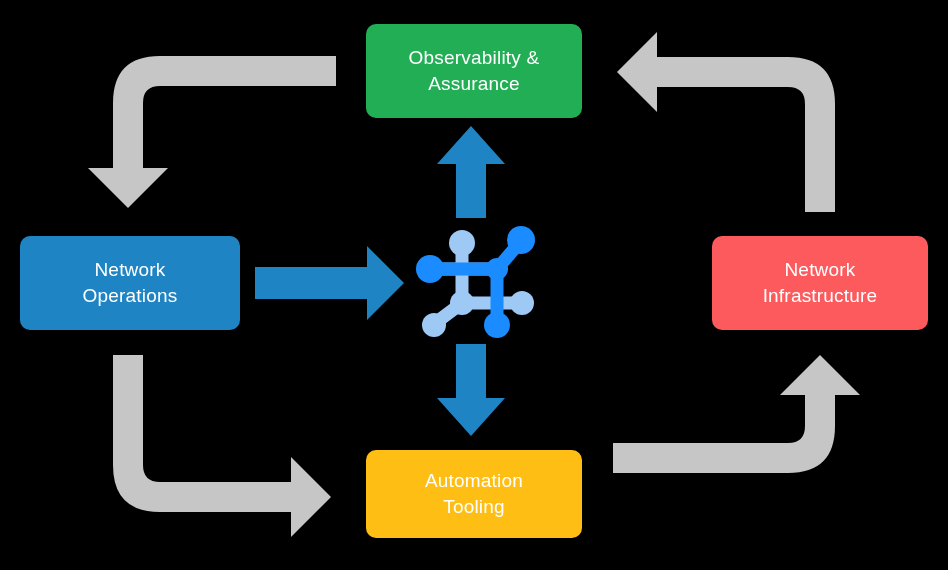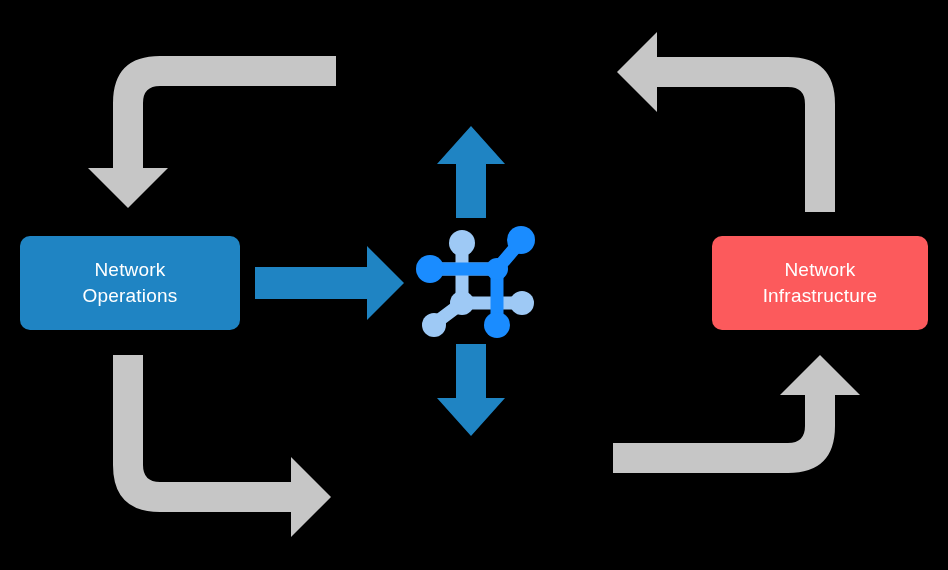--- a/index.html
+++ b/index.html
@@ -105,25 +105,33 @@
       <circle cx="522" cy="303" r="12" fill="#9EC9F5"></circle>
       <circle cx="434" cy="325" r="12" fill="#9EC9F5"></circle>
 
       <circle cx="430" cy="269" r="14" fill="#1A8CFF"></circle>
       <circle cx="521" cy="240" r="14" fill="#1A8CFF"></circle>
       <circle cx="497" cy="269" r="11" fill="#1A8CFF"></circle>
       <circle cx="497" cy="325" r="13" fill="#1A8CFF"></circle>
     </g>
   </svg>
 
+  <div class="node-box" id="box-observability" style="background:#22AE55">
+    <span class="node-label">Observability &amp;
+Assurance</span>
+  </div>
 
   <div class="node-box" id="box-operations" style="background:#1F84C3">
     <span class="node-label">Network
 Operations</span>
   </div>
 
   <div class="node-box" id="box-infrastructure" style="background:#FC5A5C">
     <span class="node-label">Network
 Infrastructure</span>
   </div>
 
+  <div class="node-box" id="box-automation" style="background:#FFBE13">
+    <span class="node-label">Automation
+Tooling</span>
+  </div>
 
 </div>
 
 </body></html>

